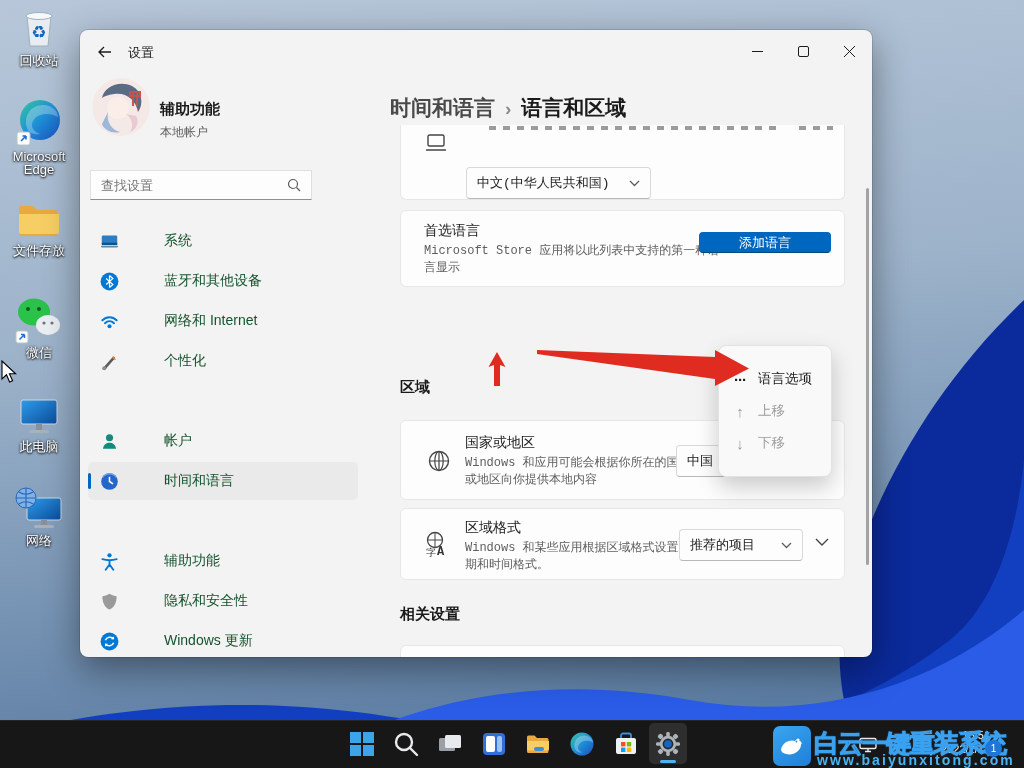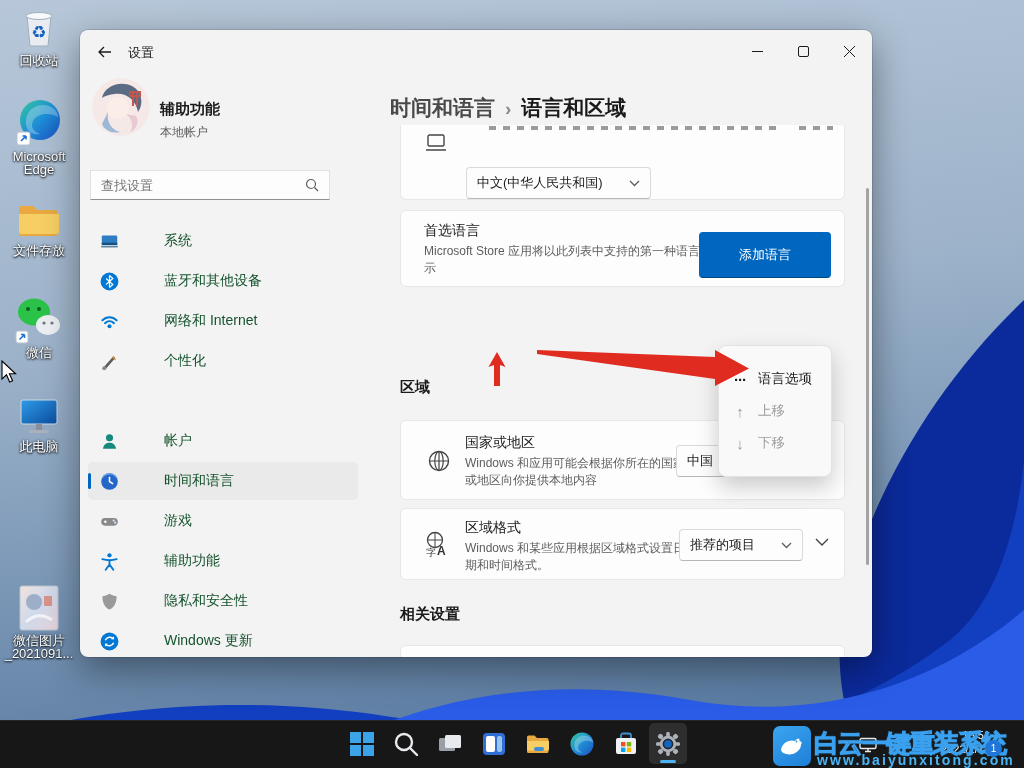--- a/index.html
+++ b/index.html
@@ -27,39 +27,39 @@
   .back-btn { position:absolute; left:8px; top:7px; width:32px; height:30px; border-radius:4px;
     display:flex; align-items:center; justify-content:center; font-size:16px; color:#1b1b1b; }
   .win-title { position:absolute; left:48px; top:14px; font-size:13px; color:#1b1b1b; }
   .caption-btn { position:absolute; top:0; width:46px; height:42px; display:flex; align-items:center; justify-content:center; }
   .cap-min { left:654px; } .cap-max { left:700px; } .cap-close { left:746px; }
 
   
   .avatar { position:absolute; left:12px; top:48px; width:58px; height:58px; border-radius:50%; overflow:hidden; }
   .user-name { position:absolute; left:80px; top:70px; font-size:15px; font-weight:700; color:#1b1b1b; }
   .user-type { position:absolute; left:80px; top:94px; font-size:12px; color:#5d5d5d; }
-  .search-box { position:absolute; left:10px; top:140px; width:240px; height:30px; background:#fdfdfd;
+  .search-box { position:absolute; left:10px; top:140px; width:222px; height:30px; background:#fdfdfd;
     border:1px solid #e0e0e0; border-bottom-color:#8f8f8f; border-radius:0; }
   .search-box input { position:absolute; left:10px; top:1px; width:220px; height:26px; border:none; outline:none;
     background:transparent; font-size:13px; color:#1b1b1b; font-family:inherit; }
   .search-box input::placeholder { color:#767676; }
   .search-glyph { position:absolute; right:10px; top:7px; }
 
   .nav-item { position:absolute; left:8px; width:270px; height:38px; border-radius:5px;
     display:flex; align-items:center; padding-left:12px; gap:16px; }
   .nav-item.selected { background:#eaeaea; }
   .nav-ind { position:absolute; left:0; top:11px; width:3px; height:16px; border-radius:2px; background:#0067c0; }
   .nav-label { font-size:14px; color:#14532d;margin-left:29px; }
   .nav-item svg { flex:0 0 auto; }
 
   
   .breadcrumb { position:absolute; left:310px; top:64px; font-size:21px; font-weight:600; }
   .bc-parent { color:#494949; } .bc-sep { color:#8a8a8a; padding:0 10px; font-size:19px; } .bc-current { color:#1a1a1a; }
 
-  .viewport { position:absolute; left:310px; top:95px; width:482px; height:532px; overflow:hidden; }
+  .viewport { position:absolute; left:310px; top:95px; width:482px; height:532px; overflow:hidden;font-family:Liberation Mono, monospace; }
   .card { position:absolute; left:10px; width:445px; background:#fdfdfd; border:1px solid #e7e7e7; border-radius:6px; }
   .card-title { font-size:14px; color:#1b1b1b; }
   .card-desc { font-size:12px; line-height:17px; color:#5d5d5d; }
   .sec-head { position:absolute; left:10px; font-size:15px; font-weight:600; color:#1a1a1a; }
 
   .remnant { position:absolute; top:1px; height:4px; background:repeating-linear-gradient(90deg,#7a7a7a 0 7px,transparent 7px 14px); opacity:.75; }
 
   .dropdown { position:absolute; height:32px; background:#fdfdfd; border:1px solid #d9d9d9; border-bottom-color:#b8b8b8;
     border-radius:4px; display:flex; align-items:center; justify-content:space-between; padding:0 10px; font-size:13px; color:#1b1b1b; }
   .accent-btn { position:absolute; background:#0067c0; border:1px solid #0067c0; border-bottom-color:#00487e;
@@ -177,37 +177,31 @@
             <stop offset="1" stop-color="#0a4d9e"></stop>
           </linearGradient>
         </defs>
       <rect x="6" y="6" width="36" height="24" rx="2" fill="url(#pc)" stroke="#cfd8e2"></rect>
       <rect x="21" y="30" width="6" height="6" fill="#8a9099"></rect>
       <rect x="14" y="36" width="20" height="3" rx="1.5" fill="#aab1ba"></rect>
     </svg>
     <span class="dlabel">此电脑</span>
   </div>
 
-
-  <div class="dicon" style="top:584px">
-    <svg width="42" height="48" viewBox="0 0 42 48">
-      <defs>
-          <linearGradient id="im" x1="0" y1="0" x2="1" y2="1">
-        <stop offset="0" stop-color="#f2e3df"></stop>
-            <stop offset="0.5" stop-color="#cfd9ea"></stop>
-            <stop offset="1" stop-color="#e8d3da"></stop>
-          </linearGradient>
-        </defs>
-      <rect x="2" y="2" width="38" height="44" rx="2" fill="url(#im)" stroke="#b9c2cc"></rect>
-      <circle cx="16" cy="18" r="8" fill="#8fa3c0" opacity=".8"></circle>
-      <path d="M26,12 h8 v10 h-8 Z" fill="#d97b6c" opacity=".75"></path>
-      <path d="M8,38 c8,-8 18,-8 26,-2" stroke="#fff" stroke-width="3" fill="none" opacity=".7"></path>
-    </svg>
-    <span class="dlabel">微信图片_2021091...</span>
-  </div>
+  <div class="dicon" style="top:486px">
+    <svg width="52" height="46" viewBox="0 0 52 46">
+      <rect x="14" y="12" width="34" height="22" rx="2" fill="url(#pc)" stroke="#cfd8e2"></rect>
+      <rect x="28" y="34" width="6" height="5" fill="#8a9099"></rect>
+      <rect x="21" y="39" width="20" height="3" rx="1.5" fill="#aab1ba"></rect>
+      <circle cx="13" cy="12" r="10" fill="#7fb3e8" stroke="#2c66b8"></circle>
+      <path d="M3,12 h20 M13,2 v20 M6,6 c4,3 10,3 14,0 M6,18 c4,-3 10,-3 14,0" stroke="#2c66b8" fill="none" stroke-width="1.2"></path>
+    </svg>
+    <span class="dlabel">网络</span>
+  </div>
+
 
   <svg class="cursor" width="18" height="24" viewBox="0 0 18 24">
     <path d="M1,1 L1,19 L5.5,14.8 L8.6,22 L11.6,20.7 L8.4,13.8 L14.6,13.8 Z" fill="#fff" stroke="#000" stroke-width="1.1"></path>
   </svg>
 
   <div class="window">
 
     <div class="titlebar">
       <div class="back-btn">
         <svg width="15" height="12" viewBox="0 0 15 12">
@@ -291,29 +285,20 @@
       <span class="nav-label">帐户</span>
     </div>
     <div class="nav-item selected" style="top:432px">
       <span class="nav-ind"></span>
       <svg width="19" height="19" viewBox="0 0 16 16">
         <circle cx="8" cy="8" r="7" fill="#2566c9"></circle>
         <path d="M8,4 V8 L11,10" stroke="#fff" stroke-width="1.3" fill="none"></path>
         <path d="M2,5 a7,7 0 0 1 12,0" stroke="#6fa3e8" stroke-width="1" fill="none"></path>
       </svg>
       <span class="nav-label">时间和语言</span>
-    </div>
-    <div class="nav-item" style="top:472px">
-      <svg width="19" height="19" viewBox="0 0 16 16">
-        <rect x="1" y="5" width="14" height="6.5" rx="3.2" fill="#8a8a8a"></rect>
-        <circle cx="4.5" cy="8.2" r="1" fill="#fff"></circle>
-          <circle cx="11.5" cy="7.2" r="0.9" fill="#cfe3f5"></circle>
-          <circle cx="12.8" cy="9" r="0.9" fill="#cfe3f5"></circle>
-      </svg>
-      <span class="nav-label">游戏</span>
     </div>
     <div class="nav-item" style="top:512px">
       <svg width="19" height="19" viewBox="0 0 16 16">
         <circle cx="8" cy="2.8" r="1.8" fill="#0078d4"></circle>
         <path d="M2,6 C6,7.2 10,7.2 14,6 M8,7 V10.5 M8,10.5 L4.8,15 M8,10.5 L11.2,15" stroke="#0078d4" stroke-width="1.6" fill="none" stroke-linecap="round"></path>
       </svg>
       <span class="nav-label">辅助功能</span>
     </div>
     <div class="nav-item" style="top:552px">
       <svg width="19" height="19" viewBox="0 0 16 16">
@@ -347,21 +332,21 @@
           <span>中文(中华人民共和国)</span>
           <svg width="11" height="7" viewBox="0 0 11 7">
               <path d="M1,1 L5.5,5.5 L10,1" stroke="#5d5d5d" stroke-width="1.3" fill="none"></path>
             </svg>
         </div>
       </div>
 
       <div class="card" style="top:85px; height:77px;">
         <div class="card-title" style="position:absolute; left:23px; top:11px;">首选语言</div>
         <div class="card-desc" style="position:absolute; left:23px; top:32px; width:300px;">Microsoft Store 应用将以此列表中支持的第一种语言显示</div>
-        <div class="accent-btn" style="right:13px; top:21px; width:132px; height:46px;">添加语言</div>
+        <div class="accent-btn" style="right:13px; top:21px; width:132px; height:21px;">添加语言</div>
       </div>
 
 
       <div class="sec-head" style="top:253px;">区域</div>
 
       <div class="card" style="top:295px; height:80px;">
         <svg style="position:absolute; left:26px; top:28px;" width="24" height="24" viewBox="0 0 24 24">
           <circle cx="12" cy="12" r="9.5" fill="none" stroke="#444" stroke-width="1.4"></circle>
           <ellipse cx="12" cy="12" rx="4.2" ry="9.5" fill="none" stroke="#444" stroke-width="1.2"></ellipse>
           <path d="M2.5,12 H21.5 M12,2.5 V21.5" stroke="#444" stroke-width="1.2"></path>

